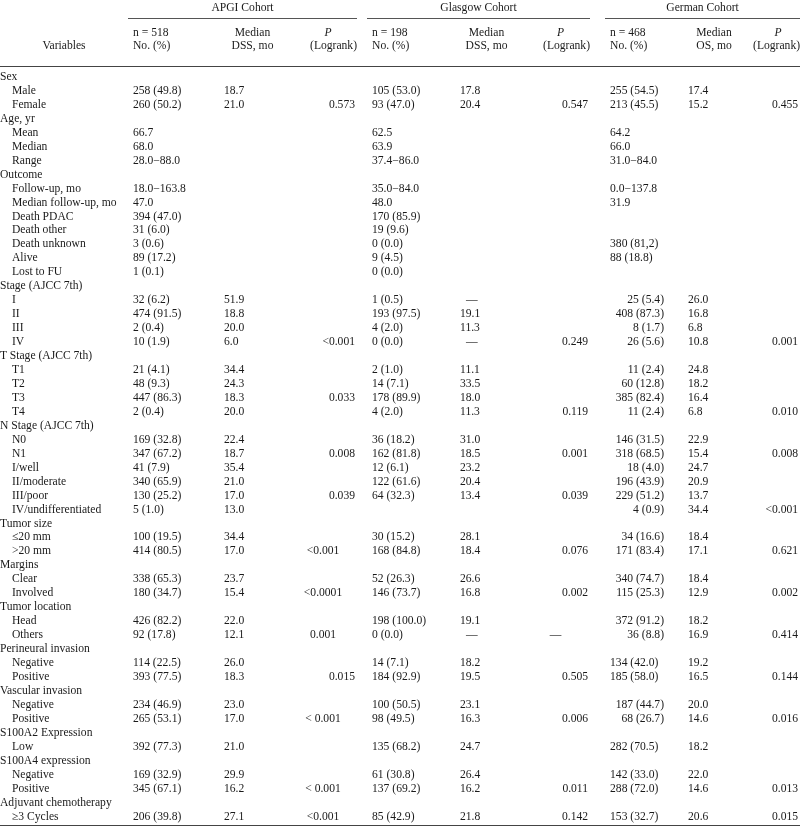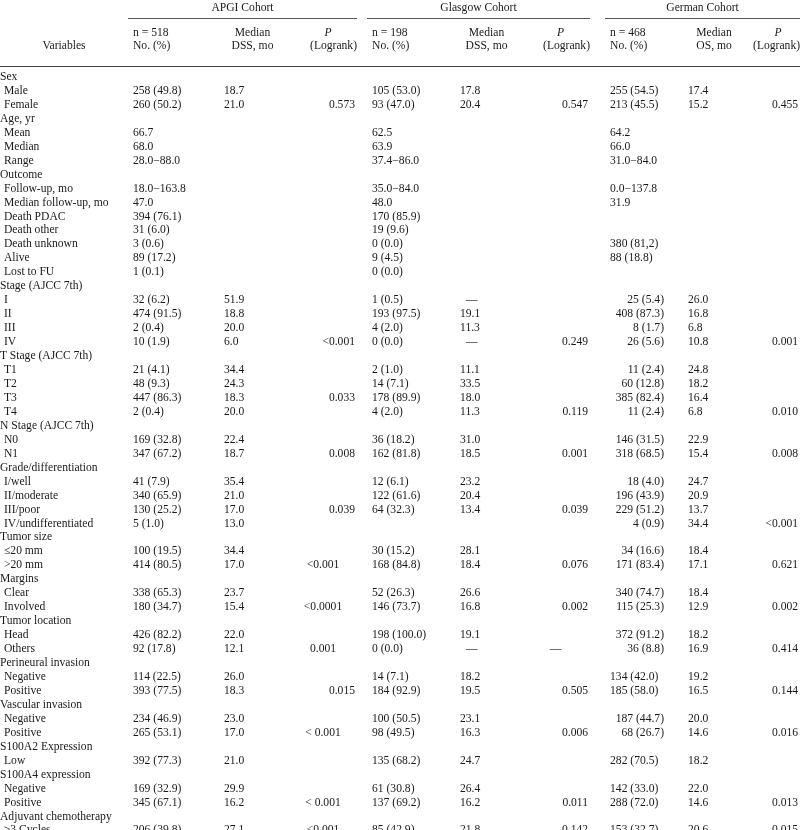--- a/index.html
+++ b/index.html
@@ -34,21 +34,21 @@
   .head-row th { vertical-align: bottom; padding-top: 7px; padding-bottom: 14px; }
   .head-row { border-bottom: 1.5px solid #444; }
   .head-row th.var-h { text-align: center; }
   .head-row th.nh { text-align: left; padding-left: 5px; }
   .head-row th.ch { text-align: center; }
   .head-row th.ph { text-align: right; }
   .pit { font-style: italic; }
 
   td { padding: 0; height: 13.96px; line-height: 13.96px; white-space: nowrap; vertical-align: middle; }
   td.var { text-align: left; padding-left: 0; }
-  td.var.sub { padding-left: 4px; }
+  td.var.sub { padding-left: 12px; }
   td.n { text-align: left; padding-left: 5px; }
   td.n.r { text-align: right; padding-right: 14px; padding-left: 0; margin-top: 26px; }
   td.m { text-align: left; padding-left: 10px; }
   td.m.dash { text-align: left; padding-left: 16px; }
   td.p { text-align: right; padding-right: 2px; }
   td.p.center { text-align: center; }
   tr.first-body td { padding-top: 3px; }
   tbody tr:last-child td { border-bottom: 1.5px solid #444; padding-bottom: 2px; }
 </style>
 </head>
@@ -233,21 +233,21 @@
           <td class="n">48.0</td>
           <td class="m"></td>
           <td class="p"></td>
           <td></td>
           <td class="n">31.9</td>
           <td class="m"></td>
           <td class="p"></td>
         </tr>
         <tr>
           <td class="var sub">Death PDAC</td>
-          <td class="n">394 (76.1)</td>
+          <td class="n">394 (47.0)</td>
           <td class="m"></td>
           <td class="p"></td>
           <td></td>
           <td class="n">170 (85.9)</td>
           <td class="m"></td>
           <td class="p"></td>
           <td></td>
           <td class="n"></td>
           <td class="m"></td>
           <td class="p"></td>
@@ -449,23 +449,20 @@
           <td class="m">18.7</td>
           <td class="p">0.008</td>
           <td></td>
           <td class="n">162 (81.8)</td>
           <td class="m">18.5</td>
           <td class="p">0.001</td>
           <td></td>
           <td class="n r">318 (68.5)</td>
           <td class="m">15.4</td>
           <td class="p">0.008</td>
-        </tr>
-        <tr>
-          <td class="var" colspan="12">Grade/differentiation</td>
         </tr>
         <tr>
           <td class="var sub">I/well</td>
           <td class="n">41 (7.9)</td>
           <td class="m">35.4</td>
           <td class="p"></td>
           <td></td>
           <td class="n">12 (6.1)</td>
           <td class="m">23.2</td>
           <td class="p"></td>

